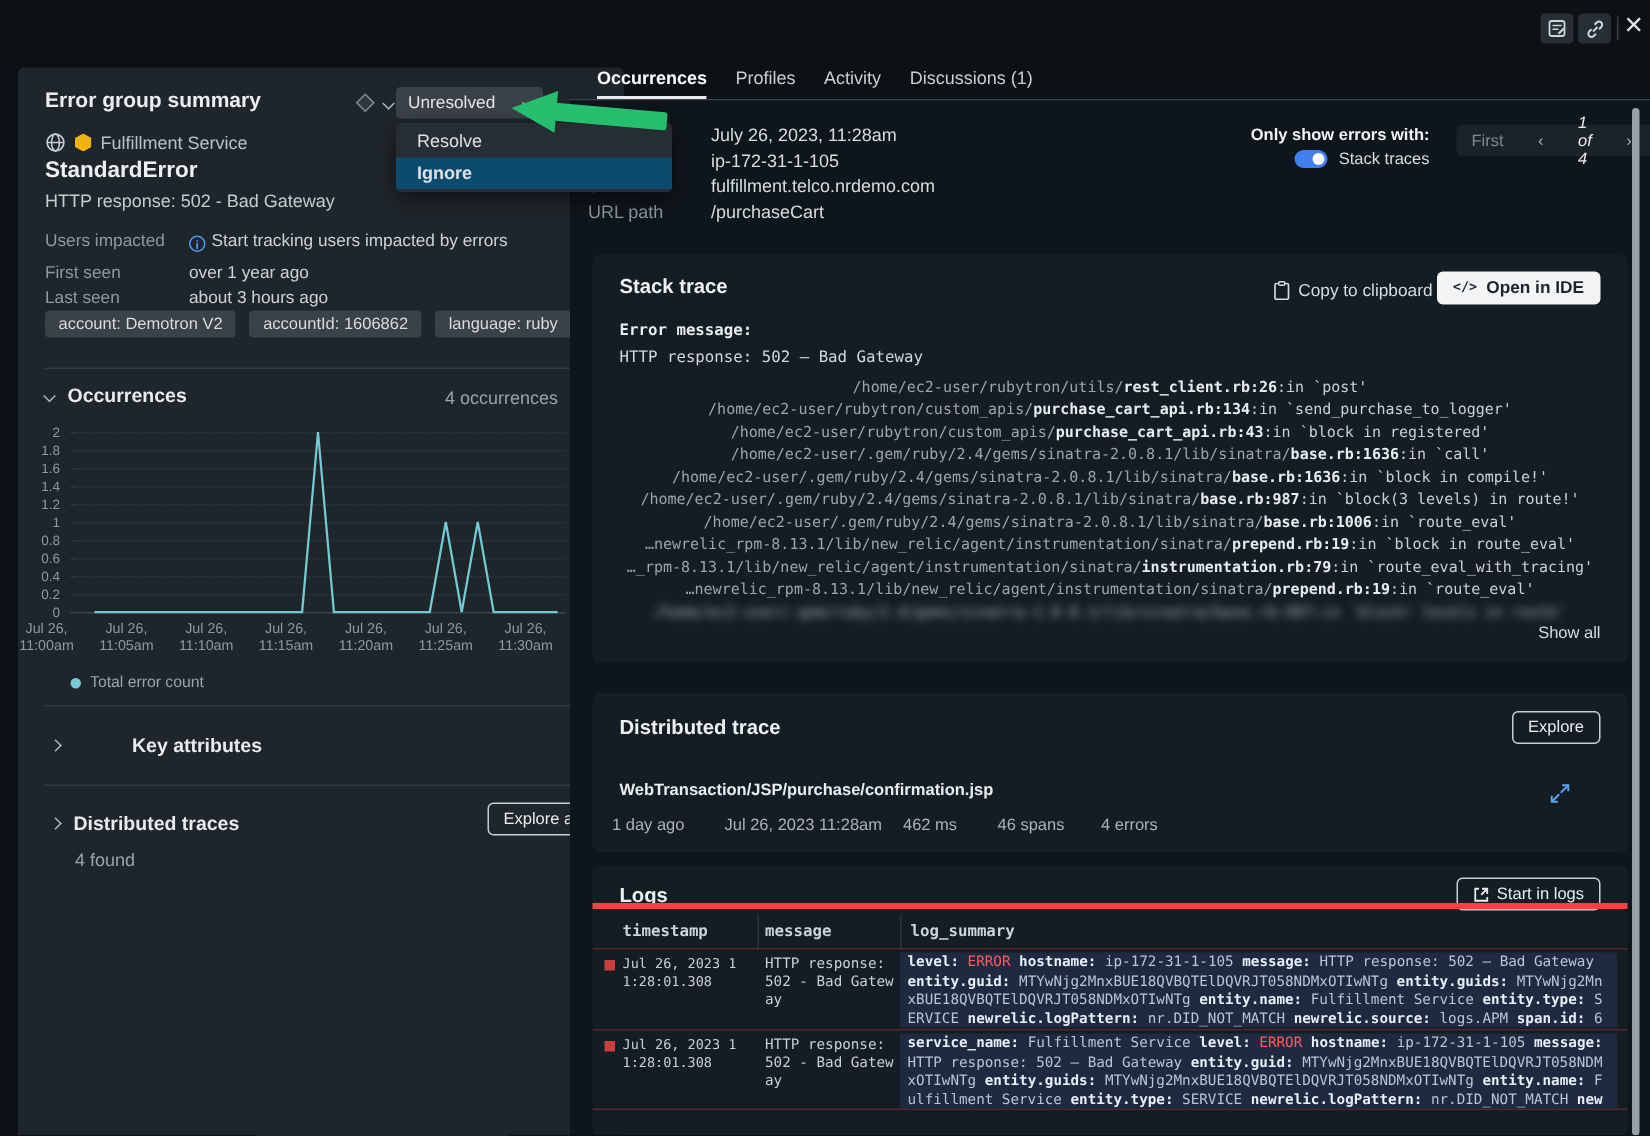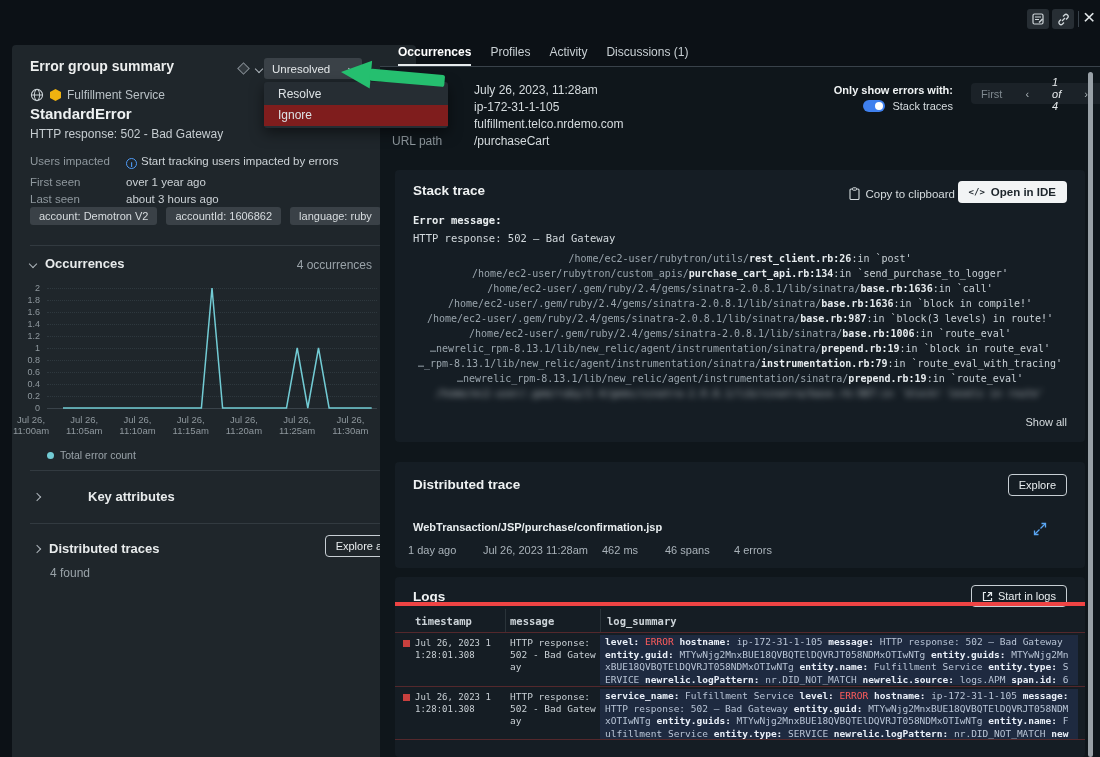--- a/index.html
+++ b/index.html
@@ -43,21 +43,21 @@
 
   .btn-outline { display:inline-flex; align-items:center; gap:5px; border:1px solid #c8cfd4; border-radius:4px; color:#e9edef; font-size:11px; padding:4px 10px; background:transparent; cursor:pointer; white-space:nowrap; }
 
   
   .diamond { position:absolute; left:239px; top:64px; width:9px; height:9px; border:1.5px solid #828b92; transform:rotate(45deg); background:#31383d; }
   .hdr-chev { position:absolute; left:256px; top:66px; }
   .status-btn { position:absolute; left:264px; top:58px; height:21px; background:#3a4147; border-radius:3px; display:flex; align-items:center; gap:19px; padding:0 8px; font-size:11.5px; color:#e3e7e9; cursor:pointer; }
   .status-btn .chev { width:5px; height:5px; }
   .dropdown { position:absolute; left:264px; top:82px; width:184px; background:#262d33; border-radius:3px; box-shadow:0 5px 14px rgba(0,0,0,.5); z-index:5; padding:2px 0; }
   .dd-item { height:21px; line-height:21px; padding-left:14px; font-size:12px; color:#dde2e5; cursor:pointer; }
-  .dd-item.hl { background:#7f1d1d; }
+  .dd-item.hl { background:#0c4a6e;font-weight:bold; }
   .arrow-green { position:absolute; left:341px; top:58px; width:104px; height:28px; transform:rotate(5deg); transform-origin:left center; z-index:6; }
   .arrow-green .head { position:absolute; left:0; top:0; width:0; height:0; border-top:14px solid transparent; border-bottom:14px solid transparent; border-right:30px solid #25bf6f; }
   .arrow-green .shaft { position:absolute; left:29px; top:8px; width:75px; height:12px; background:#25bf6f; border-radius:2px; }
 
   
   .tabbar { position:absolute; left:380px; top:36px; width:720px; height:31px; border-bottom:1px solid #39424a; }
   .tabs { position:absolute; left:18px; bottom:6px; display:flex; gap:19px; font-size:12px; color:#c9d0d4; }
   .tab { cursor:pointer; padding-bottom:5px; margin-bottom:-6px; }
   .tab.active { font-weight:bold; color:#ffffff; border-bottom:2px solid #e6eaec; }
   .content { position:absolute; left:380px; top:67px; width:720px; height:690px; background:#0f161b; }
@@ -306,20 +306,21 @@
       </div>
       <div class="btn-white" style="right:18px; top:11px;">
         <span class="mono" style="font-size:9px; font-weight:bold;">&lt;/&gt;</span>
         <span>Open in IDE</span>
       </div>
       <div class="stack-msg-label mono">Error message:</div>
       <div class="stack-msg mono">HTTP response: 502 – Bad Gateway</div>
       <div id="frames" class="mono">
           <div class="frame"><span class="pre">/home/ec2-user/rubytron/utils/</span><span class="file">rest_client.rb:26</span><span class="post">:in `post'</span></div>
           <div class="frame"><span class="pre">/home/ec2-user/rubytron/custom_apis/</span><span class="file">purchase_cart_api.rb:134</span><span class="post">:in `send_purchase_to_logger'</span></div>
+          <div class="frame"><span class="pre">/home/ec2-user/rubytron/custom_apis/</span><span class="file">purchase_cart_api.rb:43</span><span class="post">:in `block in registered'</span></div>
           <div class="frame"><span class="pre">/home/ec2-user/.gem/ruby/2.4/gems/sinatra-2.0.8.1/lib/sinatra/</span><span class="file">base.rb:1636</span><span class="post">:in `call'</span></div>
           <div class="frame"><span class="pre">/home/ec2-user/.gem/ruby/2.4/gems/sinatra-2.0.8.1/lib/sinatra/</span><span class="file">base.rb:1636</span><span class="post">:in `block in compile!'</span></div>
           <div class="frame"><span class="pre">/home/ec2-user/.gem/ruby/2.4/gems/sinatra-2.0.8.1/lib/sinatra/</span><span class="file">base.rb:987</span><span class="post">:in `block(3 levels) in route!'</span></div>
           <div class="frame"><span class="pre">/home/ec2-user/.gem/ruby/2.4/gems/sinatra-2.0.8.1/lib/sinatra/</span><span class="file">base.rb:1006</span><span class="post">:in `route_eval'</span></div>
           <div class="frame"><span class="pre">…newrelic_rpm-8.13.1/lib/new_relic/agent/instrumentation/sinatra/</span><span class="file">prepend.rb:19</span><span class="post">:in `block in route_eval'</span></div>
           <div class="frame"><span class="pre">…_rpm-8.13.1/lib/new_relic/agent/instrumentation/sinatra/</span><span class="file">instrumentation.rb:79</span><span class="post">:in `route_eval_with_tracing'</span></div>
           <div class="frame"><span class="pre">…newrelic_rpm-8.13.1/lib/new_relic/agent/instrumentation/sinatra/</span><span class="file">prepend.rb:19</span><span class="post">:in `route_eval'</span></div>
           <div class="frame blur">/home/ec2-user/.gem/ruby/2.4/gems/sinatra-2.0.8.1/lib/sinatra/base.rb:987:in `block! levels in route'</div>
         </div>
       <div class="show-all">Show all</div>

